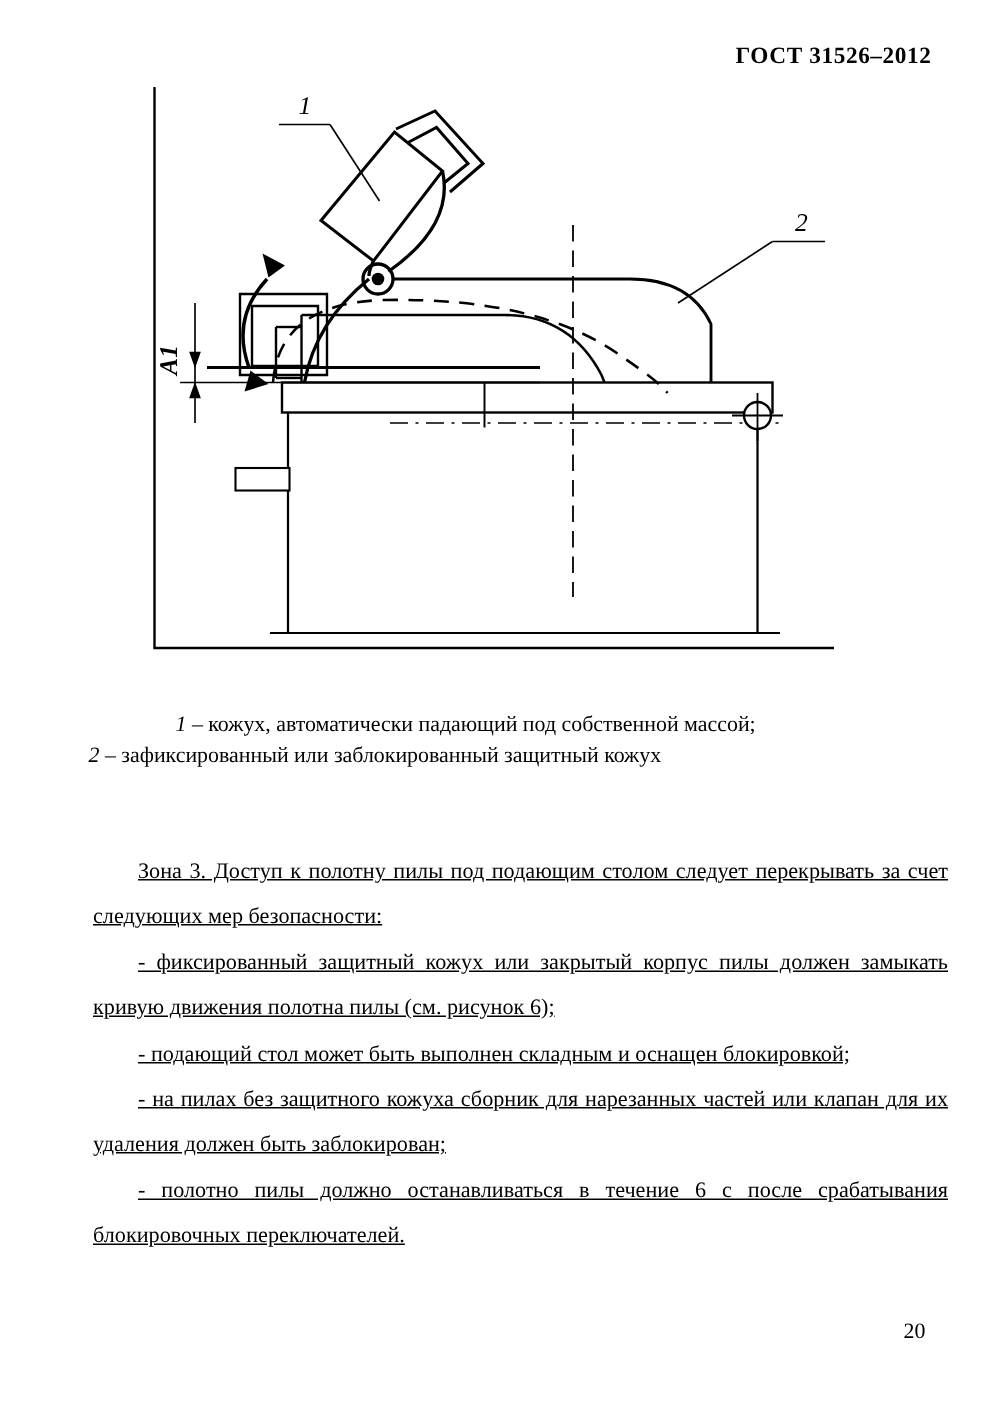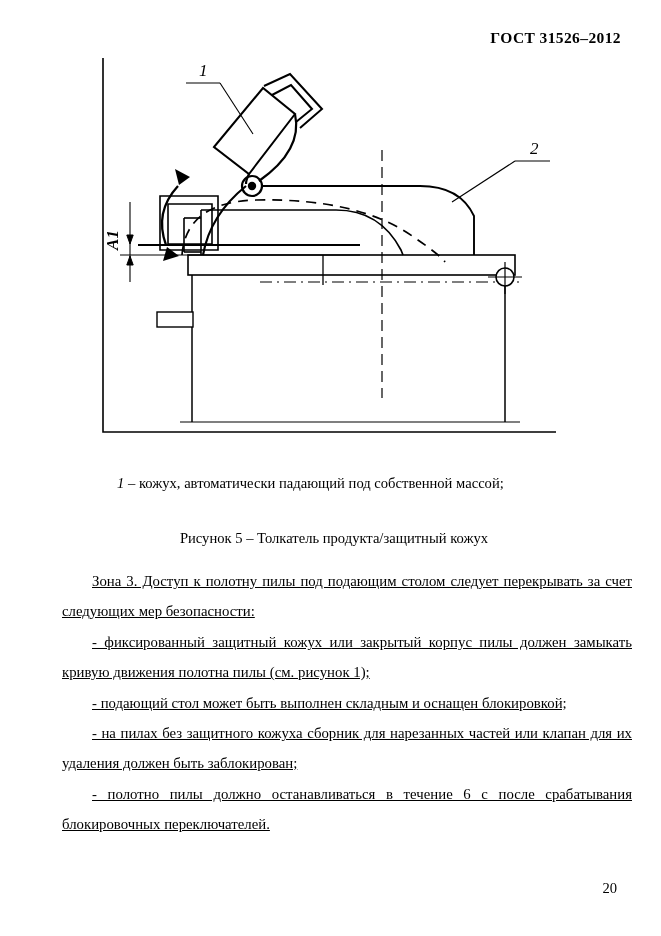--- a/index.html
+++ b/index.html
@@ -252,27 +252,29 @@
       </g>
       <text x="470" y="104" font-family="'Liberation Serif', serif" font-size="17" font-style="italic" fill="#000000">2</text>
 
     </svg>
   </div>
 
   <div class="figure-legend">
     <div class="legend-line first">
       <span class="legend-key">1</span><span> – </span><span>кожух, автоматически падающий под собственной массой;</span>
     </div>
+    <div class="legend-line">
+      <span class="legend-key">2</span><span> – </span><span>зафиксированный или заблокированный защитный кожух</span>
+    </div>
   </div>
 
-  <div class="figure-caption">Рисунок 5 – Толкатель продукта/защитный кожух</div>
 
   <div class="body-text">
     <p class="para">Зона 3.  Доступ к полотну пилы под подающим столом следует  перекрывать за счет следующих мер безопасности:</p>
-    <p class="para">- фиксированный защитный кожух  или  закрытый  корпус пилы должен замыкать кривую движения полотна пилы (см. рисунок 1);</p>
+    <p class="para">- фиксированный защитный кожух  или  закрытый  корпус пилы должен замыкать кривую движения полотна пилы (см. рисунок 6);</p>
     <p class="para">- подающий стол может быть выполнен складным и оснащен блокировкой;</p>
     <p class="para">- на пилах без защитного кожуха сборник для нарезанных частей или клапан для их удаления должен быть заблокирован;</p>
     <p class="para">- полотно пилы должно останавливаться в течение 6 с после срабатывания блокировочных переключателей.</p>
   </div>
 
   <div class="page-number">20</div>
 
 </div>
 
 </body></html>

